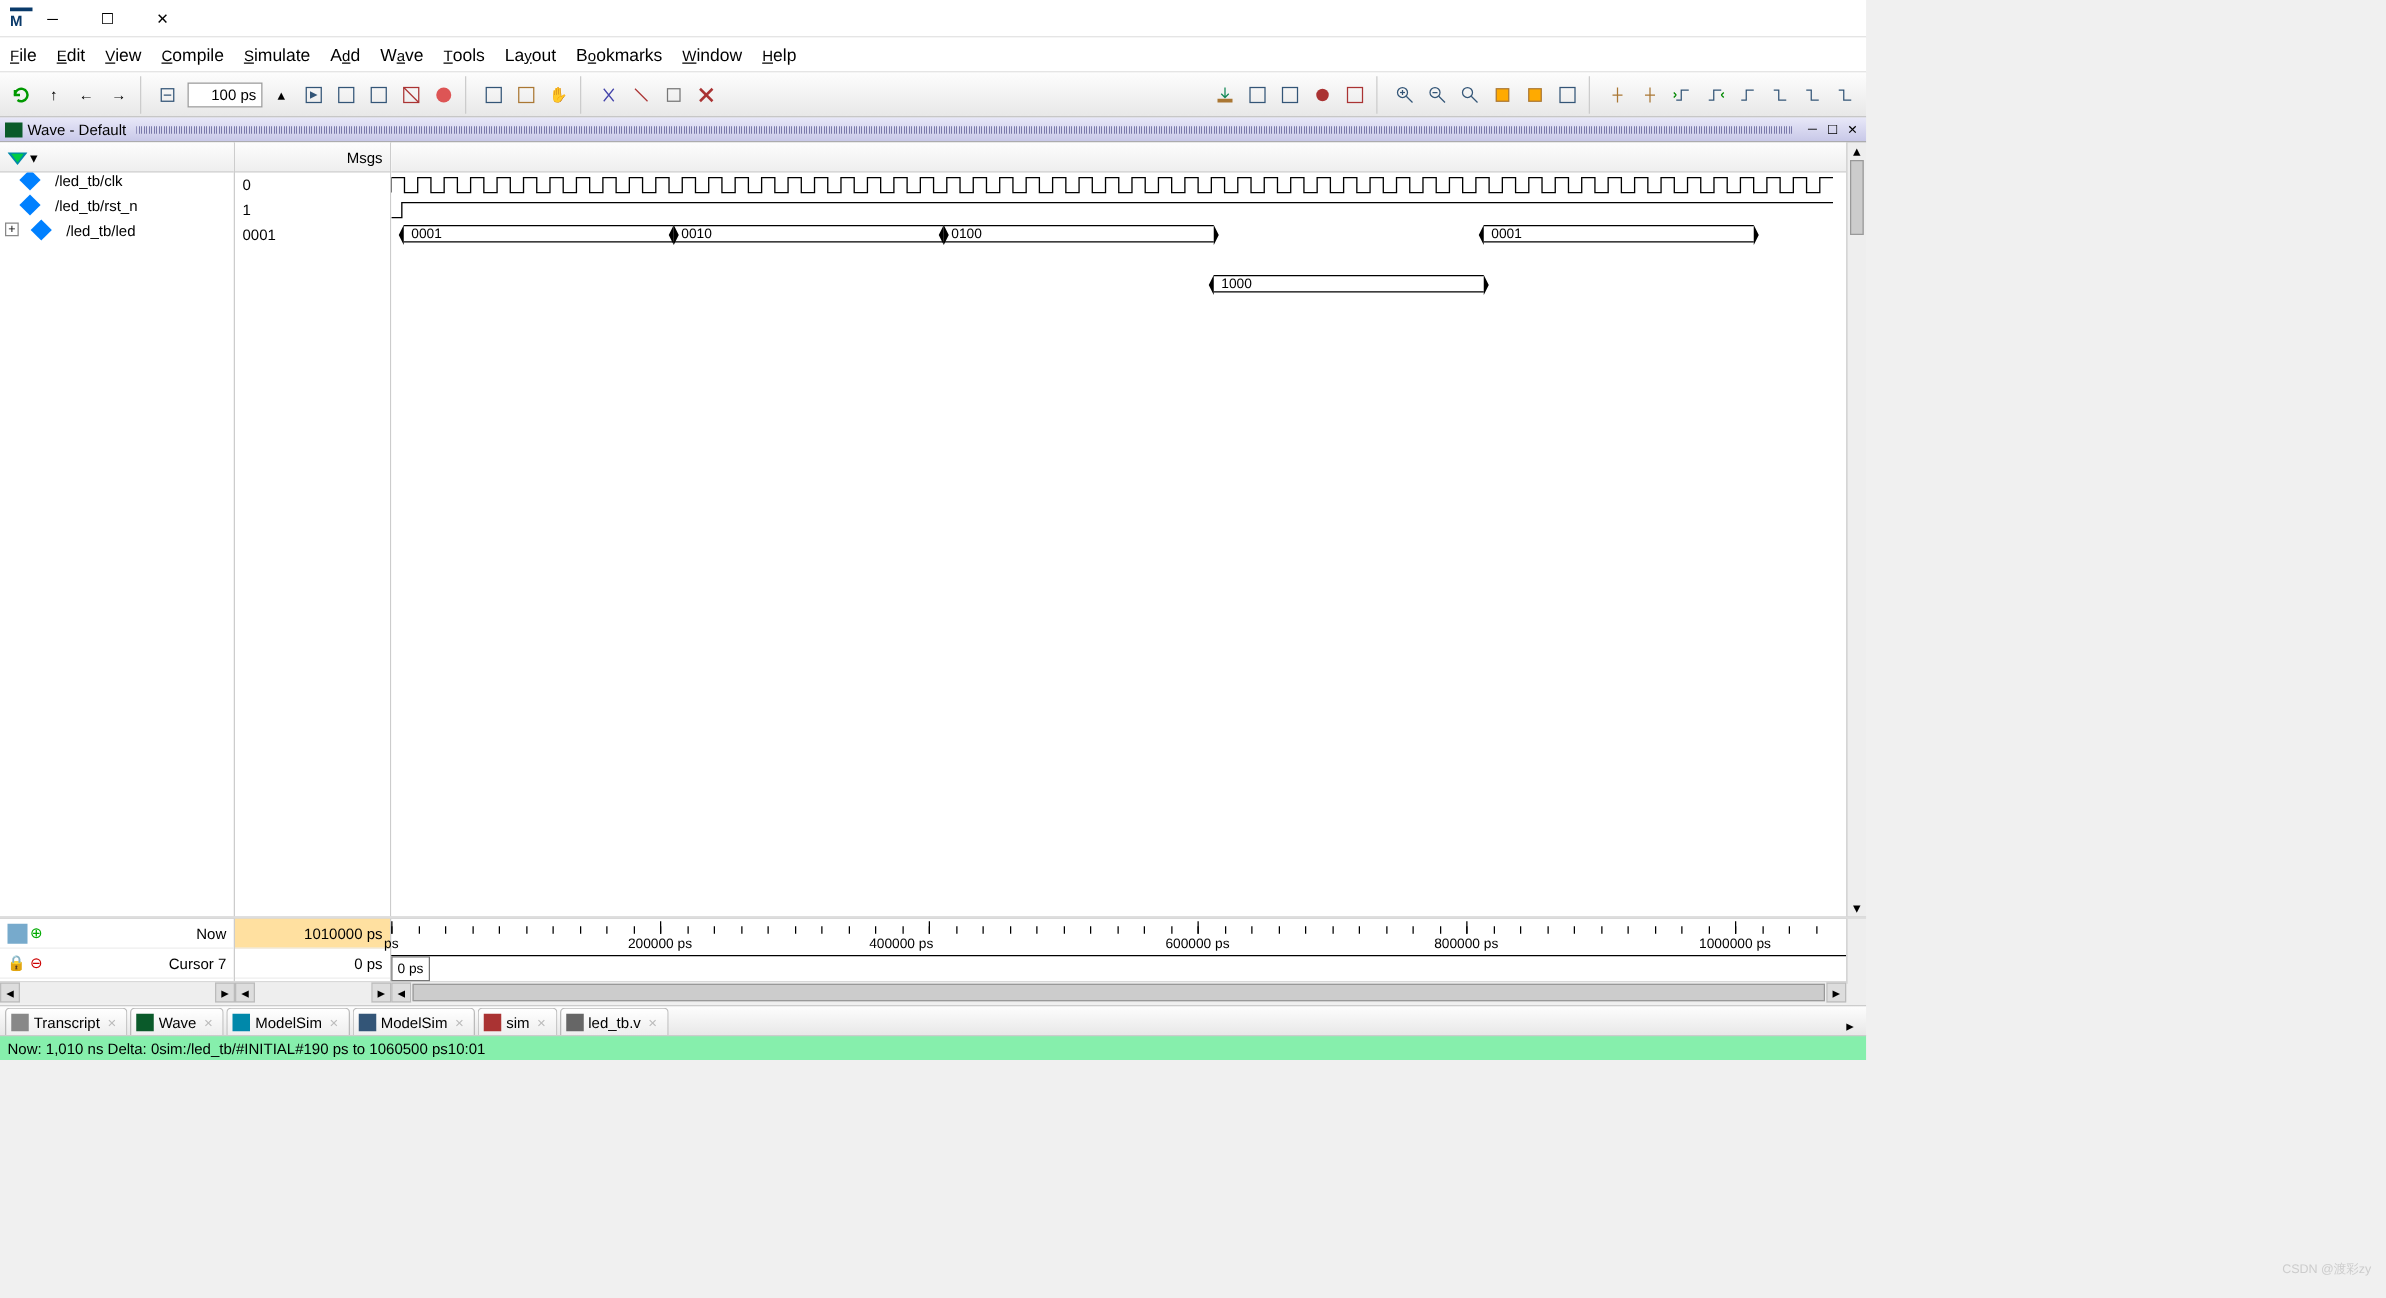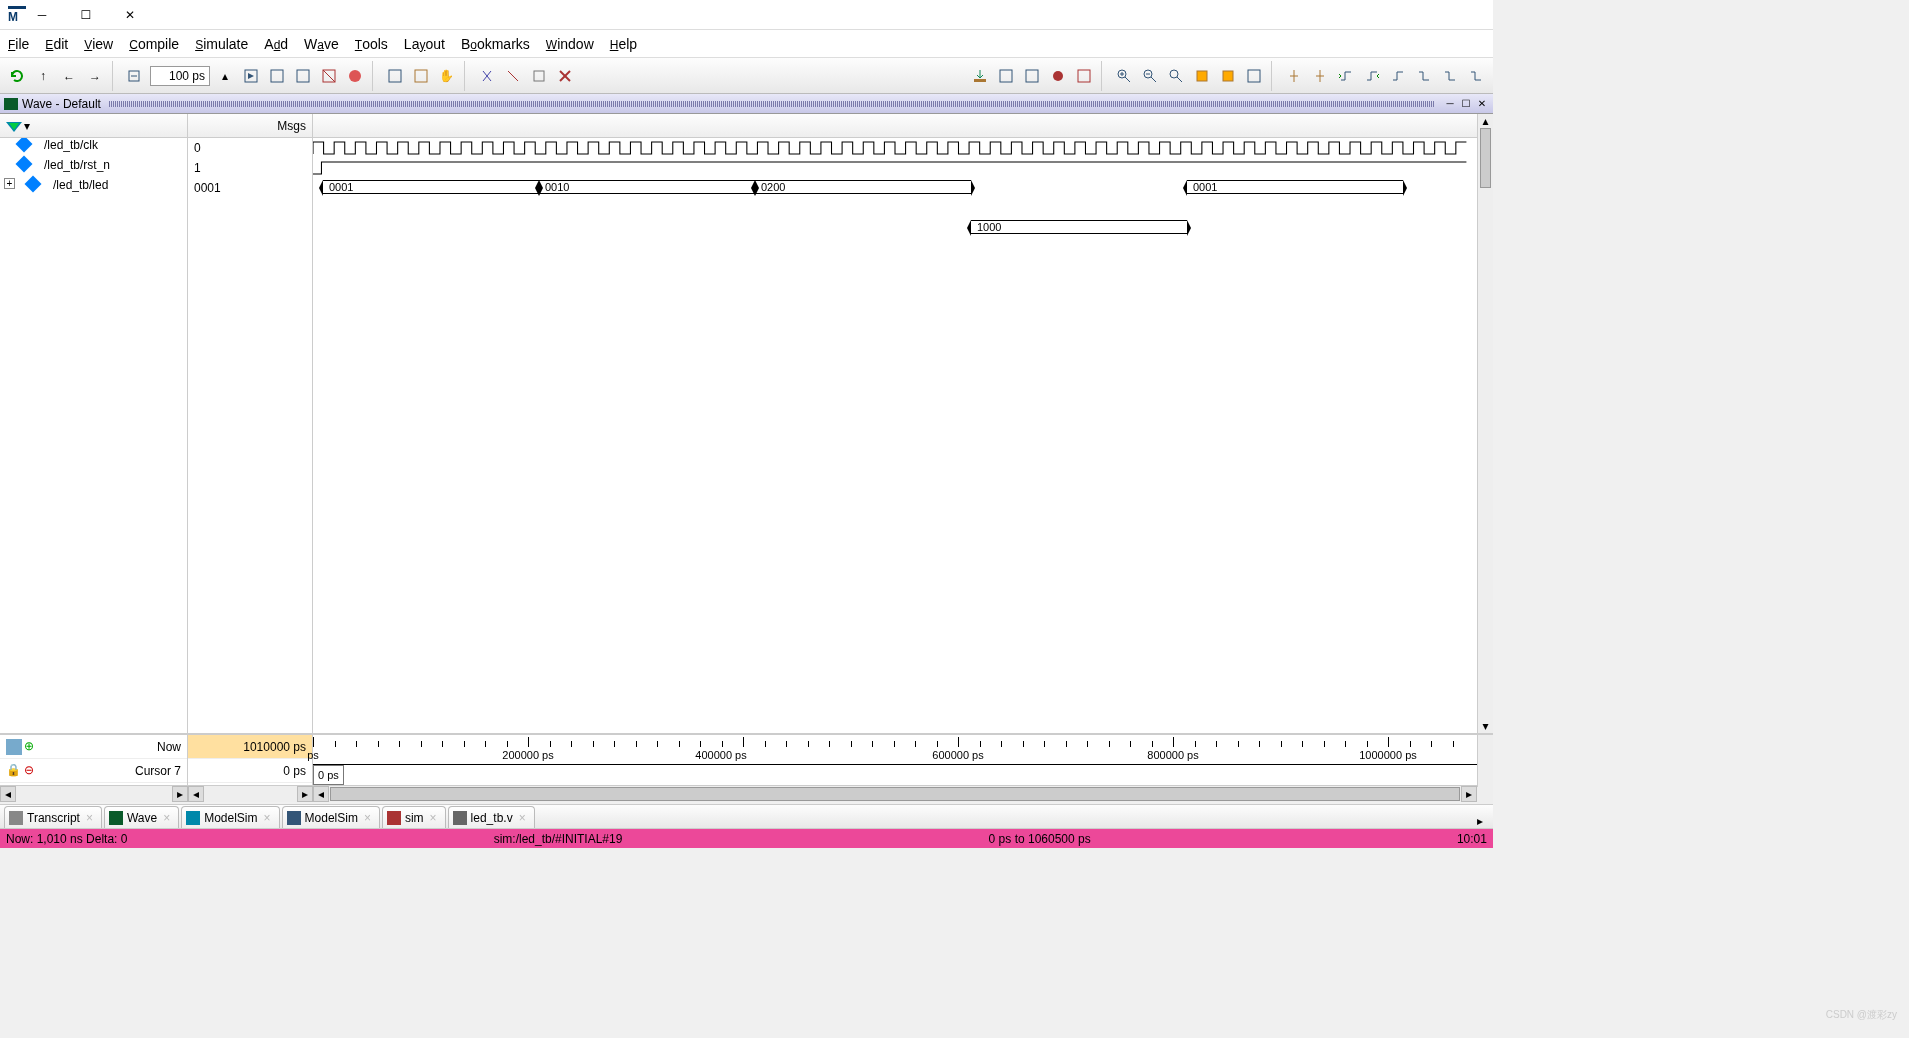--- a/index.html
+++ b/index.html
@@ -57,21 +57,21 @@
 .tick-label { position:absolute; top:14px; font-size:11px; transform:translateX(-50%); }
 .cursor-box { position:absolute; left:0; top:30px; height:20px; border:1px solid #777; padding:0 4px; font-size:11px; background:#fff; display:flex; align-items:center; }
 .hscroll-row { display:flex; height:18px; }
 .hscroll { height:16px; background:#eee; display:flex; align-items:center; position:relative; }
 .hscroll .arrow { width:16px; height:16px; background:#ddd; border:1px solid #bbb; display:flex; align-items:center; justify-content:center; cursor:pointer; }
 .hscroll .track { flex:1; position:relative; background:#eee; height:16px; }
 .tabs { height:24px; background:linear-gradient(#fdfdfd,#e8e8e8); display:flex; align-items:flex-end; padding:0 4px; gap:2px; border-top:1px solid #ccc; }
 .tab { height:22px; padding:0 8px 0 4px; background:linear-gradient(#fff,#eee); border:1px solid #bbb; border-bottom:none; border-radius:4px 4px 0 0; display:flex; align-items:center; gap:4px; font-size:12px; cursor:pointer; }
 .tab .ticon { width:14px; height:14px; }
 .tab .close-x { color:#bbb; margin-left:2px; cursor:pointer; }
-.statusbar { height:20px; background:#ec4899; border-top:1px solid #ccc; display:flex; align-items:center; padding:0 6px; font-size:12px; justify-content:space-between; }
+.statusbar { height:20px; background:#86efac; border-top:1px solid #ccc; display:flex; align-items:center; padding:0 6px; font-size:12px; }
 .icn { width:16px; height:16px; display:inline-block; }
 .watermark { position:fixed; bottom:16px; right:12px; font-size:10px; color:#ccc; }
 </style>
 </head>
 <body>
 
 <div class="titlebar">
   <div class="logo">M</div>
   <div class="winbtns">
     <div class="winbtn">─</div>
@@ -349,21 +349,21 @@
 
       <div class="wave-row">
         <svg class="rst-svg" viewBox="0 0 1100 20" preserveAspectRatio="none">
           <path d="M0 16 L8 16 L8 4 L1090 4" fill="none" stroke="#000" stroke-width="1"></path>
         </svg>
       </div>
 
       <div class="bus-row" id="bus-row">
           <div class="bus-seg" style="left: 10px; width: 216px;">0001</div>
           <div class="bus-seg" style="left: 226px; width: 216px;">0010</div>
-          <div class="bus-seg" style="left: 442px; width: 216px;">0200</div>
+          <div class="bus-seg" style="left: 442px; width: 216px;">0100</div>
           <div class="bus-seg" style="left: 658px; width: 216px; margin-top: 40px;">1000</div>
           <div class="bus-seg" style="left: 874px; width: 216px;">0001</div>
         </div>
     </div>
   </div>
   <div class="scroll-v">
     <div style="height:14px;text-align:center;">▴</div>
     <div class="thumb"></div>
     <div style="position:absolute;bottom:0;width:100%;height:14px;text-align:center;">▾</div>
   </div>

